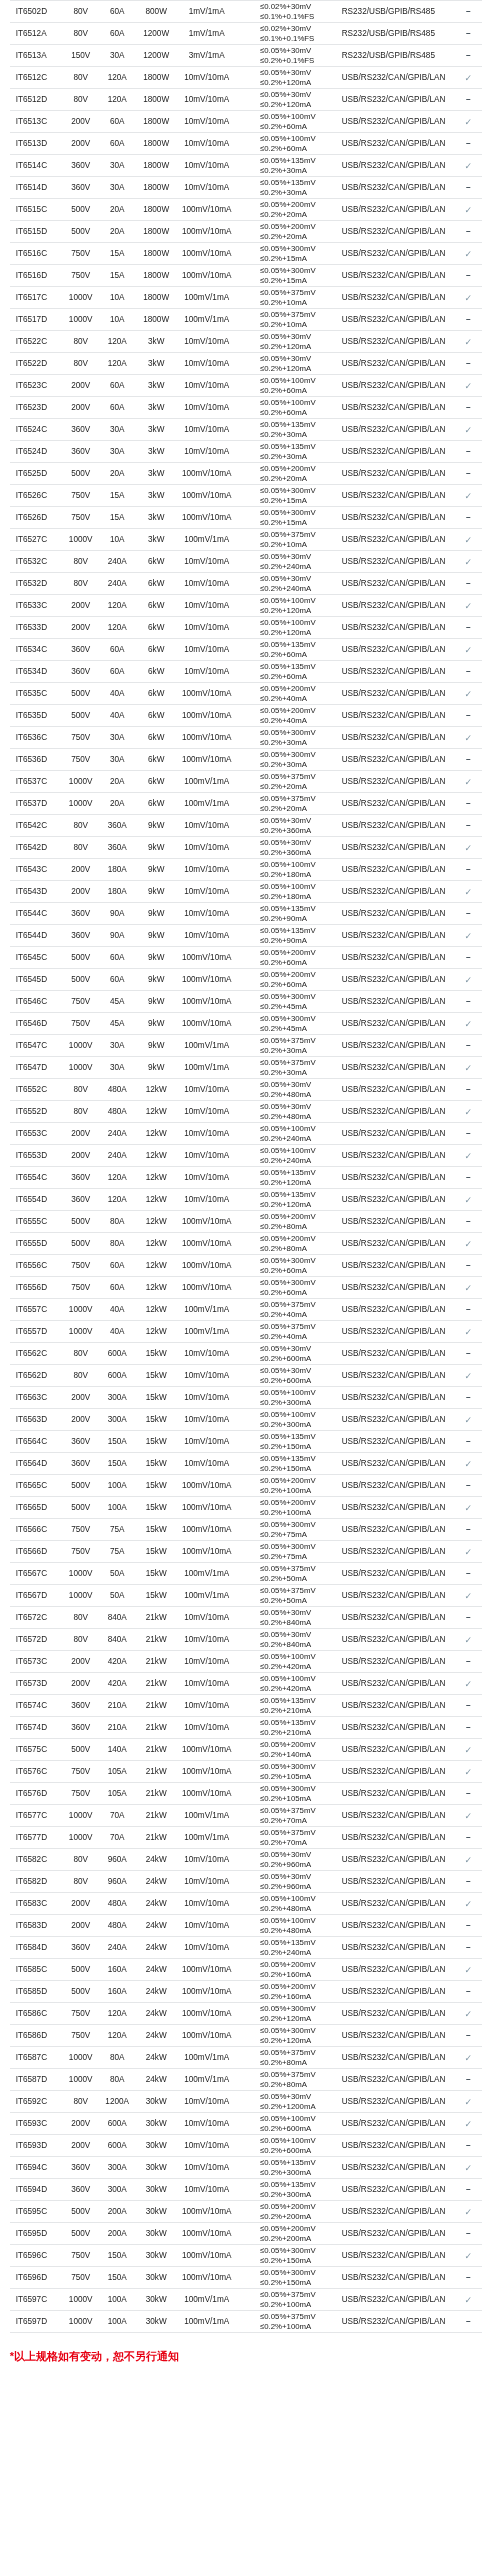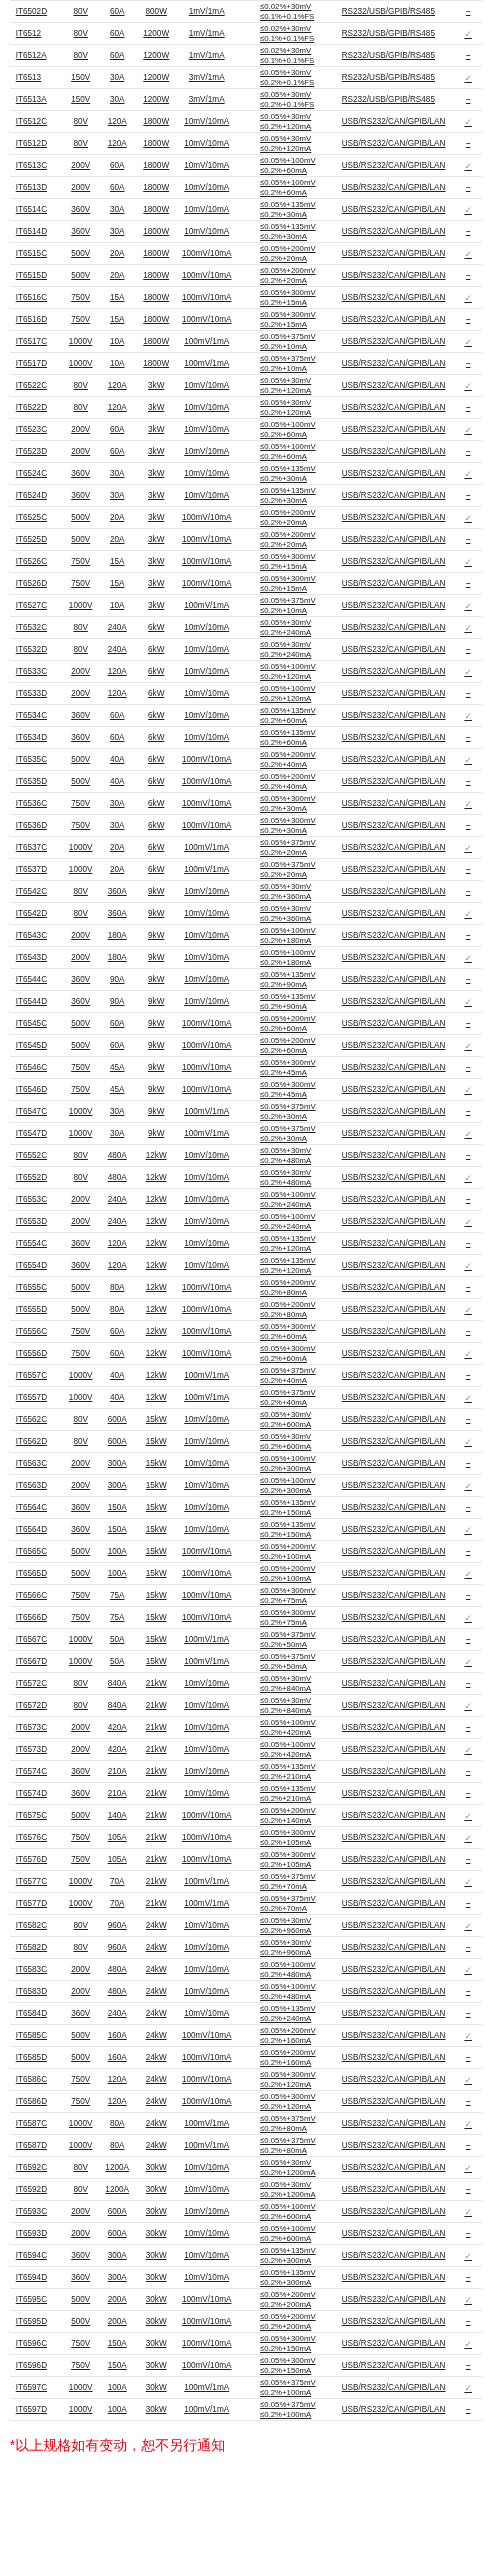--- a/index.html
+++ b/index.html
@@ -9,21 +9,20 @@
     background: #ffffff;
     font-family: "Liberation Sans", sans-serif;
     color: #222222;
     overflow: hidden;
   }
   table.spec-table {
     border-collapse: collapse;
     table-layout: fixed;
     width: 472px;
     margin-left: 9.7px;
-    text-decoration: underline;
   }
   table.spec-table tr {
     border-top: 0.7px solid #e4e6e8;
     height: 22px;
   }
   table.spec-table tr:last-child {
     border-bottom: 0.7px solid #e4e6e8;
   }
   td {
     padding: 0;
@@ -35,22 +34,22 @@
   .c-model { padding-left: 6px; text-align: left; }
   .c-voltage, .c-current, .c-power, .c-resolution { text-align: center; }
   .c-accuracy { padding-left: 19.3px; font-size: 7.8px; line-height: 9.3px; }
   .c-interfaces { padding-left: 6px; }
   .c-selected { text-align: center; }
   .mark-check { color: #7f95a3; font-size: 9px; }
   .mark-dash { color: #3c4a54; font-weight: bold; }
   .footnote {
     margin: 16.4px 0 0 9.7px;
     color: #e60012;
-    font-size: 14px;
-    font-weight: normal;
+    font-size: 11px;
+    font-weight: bold;
   }
 </style>
 </head>
 <body>
 
 <table class="spec-table">
   <colgroup>
     <col style="width:57px">
     <col style="width:28px">
     <col style="width:45px">
@@ -68,57 +67,31 @@
         <td class="c-power">800W</td>
         <td class="c-resolution">1mV/1mA</td>
         <td class="c-accuracy">
           <div>≤0.02%+30mV</div>
           <div>≤0.1%+0.1%FS</div>
         </td>
         <td class="c-interfaces">RS232/USB/GPIB/RS485</td>
         <td class="c-selected"><span class="mark-dash">–</span></td>
       </tr>
       <tr>
-        <td class="c-model">IT6512</td>
+        <td class="c-model">IT6512A</td>
         <td class="c-voltage">80V</td>
         <td class="c-current">60A</td>
         <td class="c-power">1200W</td>
         <td class="c-resolution">1mV/1mA</td>
         <td class="c-accuracy">
           <div>≤0.02%+30mV</div>
           <div>≤0.1%+0.1%FS</div>
         </td>
         <td class="c-interfaces">RS232/USB/GPIB/RS485</td>
-        <td class="c-selected"><span class="mark-check">✓</span></td>
-      </tr>
-      <tr>
-        <td class="c-model">IT6512A</td>
-        <td class="c-voltage">80V</td>
-        <td class="c-current">60A</td>
-        <td class="c-power">1200W</td>
-        <td class="c-resolution">1mV/1mA</td>
-        <td class="c-accuracy">
-          <div>≤0.02%+30mV</div>
-          <div>≤0.1%+0.1%FS</div>
-        </td>
-        <td class="c-interfaces">RS232/USB/GPIB/RS485</td>
-        <td class="c-selected"><span class="mark-dash">–</span></td>
-      </tr>
-      <tr>
-        <td class="c-model">IT6513</td>
-        <td class="c-voltage">150V</td>
-        <td class="c-current">30A</td>
-        <td class="c-power">1200W</td>
-        <td class="c-resolution">3mV/1mA</td>
-        <td class="c-accuracy">
-          <div>≤0.05%+30mV</div>
-          <div>≤0.2%+0.1%FS</div>
-        </td>
-        <td class="c-interfaces">RS232/USB/GPIB/RS485</td>
-        <td class="c-selected"><span class="mark-check">✓</span></td>
+        <td class="c-selected"><span class="mark-dash">–</span></td>
       </tr>
       <tr>
         <td class="c-model">IT6513A</td>
         <td class="c-voltage">150V</td>
         <td class="c-current">30A</td>
         <td class="c-power">1200W</td>
         <td class="c-resolution">3mV/1mA</td>
         <td class="c-accuracy">
           <div>≤0.05%+30mV</div>
           <div>≤0.2%+0.1%FS</div>
@@ -354,43 +327,30 @@
         <td class="c-power">3kW</td>
         <td class="c-resolution">10mV/10mA</td>
         <td class="c-accuracy">
           <div>≤0.05%+135mV</div>
           <div>≤0.2%+30mA</div>
         </td>
         <td class="c-interfaces">USB/RS232/CAN/GPIB/LAN</td>
         <td class="c-selected"><span class="mark-dash">–</span></td>
       </tr>
       <tr>
-        <td class="c-model">IT6525C</td>
+        <td class="c-model">IT6525D</td>
         <td class="c-voltage">500V</td>
         <td class="c-current">20A</td>
         <td class="c-power">3kW</td>
         <td class="c-resolution">100mV/10mA</td>
         <td class="c-accuracy">
           <div>≤0.05%+200mV</div>
           <div>≤0.2%+20mA</div>
         </td>
         <td class="c-interfaces">USB/RS232/CAN/GPIB/LAN</td>
-        <td class="c-selected"><span class="mark-check">✓</span></td>
-      </tr>
-      <tr>
-        <td class="c-model">IT6525D</td>
-        <td class="c-voltage">500V</td>
-        <td class="c-current">20A</td>
-        <td class="c-power">3kW</td>
-        <td class="c-resolution">100mV/10mA</td>
-        <td class="c-accuracy">
-          <div>≤0.05%+200mV</div>
-          <div>≤0.2%+20mA</div>
-        </td>
-        <td class="c-interfaces">USB/RS232/CAN/GPIB/LAN</td>
         <td class="c-selected"><span class="mark-dash">–</span></td>
       </tr>
       <tr>
         <td class="c-model">IT6526C</td>
         <td class="c-voltage">750V</td>
         <td class="c-current">15A</td>
         <td class="c-power">3kW</td>
         <td class="c-resolution">100mV/10mA</td>
         <td class="c-accuracy">
           <div>≤0.05%+300mV</div>
@@ -1340,33 +1300,20 @@
         <td class="c-voltage">80V</td>
         <td class="c-current">1200A</td>
         <td class="c-power">30kW</td>
         <td class="c-resolution">10mV/10mA</td>
         <td class="c-accuracy">
           <div>≤0.05%+30mV</div>
           <div>≤0.2%+1200mA</div>
         </td>
         <td class="c-interfaces">USB/RS232/CAN/GPIB/LAN</td>
         <td class="c-selected"><span class="mark-check">✓</span></td>
-      </tr>
-      <tr>
-        <td class="c-model">IT6592D</td>
-        <td class="c-voltage">80V</td>
-        <td class="c-current">1200A</td>
-        <td class="c-power">30kW</td>
-        <td class="c-resolution">10mV/10mA</td>
-        <td class="c-accuracy">
-          <div>≤0.05%+30mV</div>
-          <div>≤0.2%+1200mA</div>
-        </td>
-        <td class="c-interfaces">USB/RS232/CAN/GPIB/LAN</td>
-        <td class="c-selected"><span class="mark-dash">–</span></td>
       </tr>
       <tr>
         <td class="c-model">IT6593C</td>
         <td class="c-voltage">200V</td>
         <td class="c-current">600A</td>
         <td class="c-power">30kW</td>
         <td class="c-resolution">10mV/10mA</td>
         <td class="c-accuracy">
           <div>≤0.05%+100mV</div>
           <div>≤0.2%+600mA</div>

